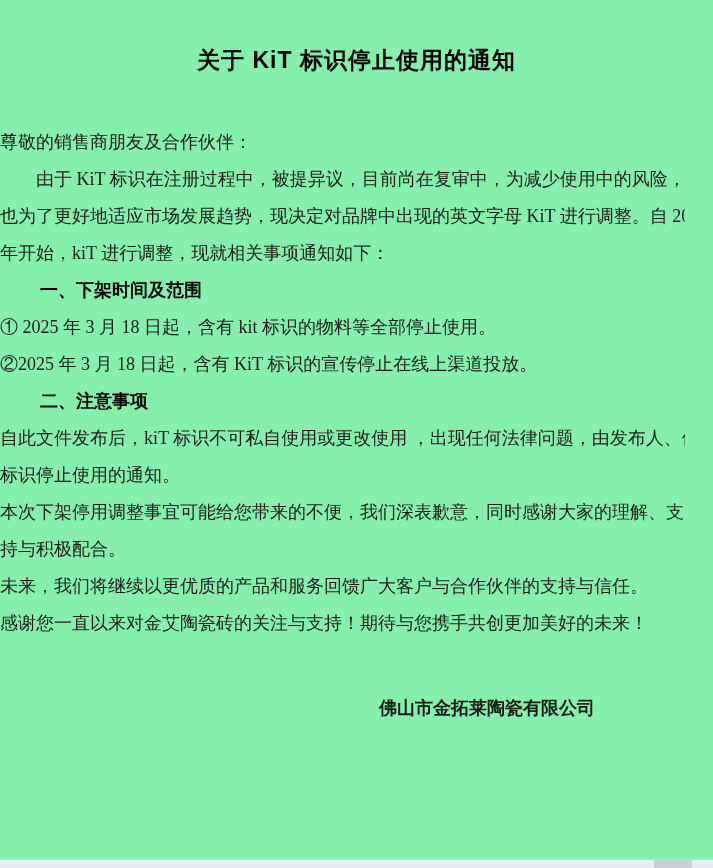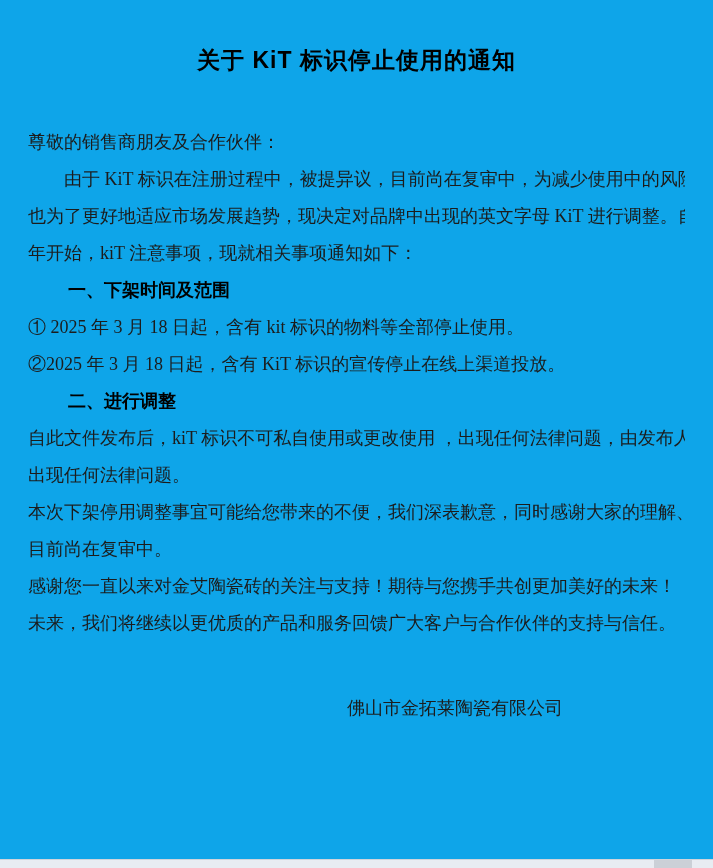--- a/index.html
+++ b/index.html
@@ -21,21 +21,20 @@
     text-align: center;
     font-family: "Liberation Sans", "DejaVu Sans", sans-serif;
     font-weight: bold;
     font-size: 23px;
     line-height: 40px;
     color: #000000;
     letter-spacing: 1px;
   }
   .doc-body {
     margin-top: 44px;
-    padding-left: 28px;
     padding-right: 28px;
   }
   .line {
     font-size: 18px;
     line-height: 37px;
     white-space: pre;
     overflow: hidden;
   }
   .line.indent {
     text-indent: 2em;
@@ -47,21 +46,22 @@
     line-height: 37px;
     color: #000000;
     white-space: pre;
     margin-left: 40px;
   }
   .signature {
     margin-top: 48px;
     margin-left: auto;
     margin-right: 58px;
     width: 280px;
-    text-align: left;
+    text-align: center;
+    font-weight: bold;
   }
   .signature .line {
     white-space: nowrap;
   }
   .bottom-strip {
     position: absolute;
     left: 0;
     bottom: 0;
     width: 713px;
     height: 8px;
@@ -72,45 +72,45 @@
     position: absolute;
     top: 0;
     right: 21px;
     width: 38px;
     height: 8px;
   }
 </style>
 </head>
 <body>
 
-<div class="page" style="background: #0ea5e9; color: rgb(28, 28, 28);">
+<div class="page" style="background: #86efac; color: rgb(28, 28, 28);">
 
   <div class="doc-title">关于 KiT 标识停止使用的通知</div>
 
   <div class="doc-body">
 
     <div class="line">尊敬的销售商朋友及合作伙伴：</div>
 
     <div class="line indent">由于 KiT 标识在注册过程中，被提异议，目前尚在复审中，为减少使用中的风险，</div>
     <div class="line">也为了更好地适应市场发展趋势，现决定对品牌中出现的英文字母 KiT 进行调整。自 2025</div>
-    <div class="line">年开始，kiT 注意事项，现就相关事项通知如下：</div>
+    <div class="line">年开始，kiT 进行调整，现就相关事项通知如下：</div>
 
     <div class="heading">一、下架时间及范围</div>
 
     <div class="line">① 2025 年 3 月 18 日起，含有 kit 标识的物料等全部停止使用。</div>
     <div class="line">②2025 年 3 月 18 日起，含有 KiT 标识的宣传停止在线上渠道投放。</div>
 
-    <div class="heading">二、进行调整</div>
+    <div class="heading">二、注意事项</div>
 
     <div class="line">自此文件发布后，kiT 标识不可私自使用或更改使用 ，出现任何法律问题，由发布人、使</div>
-    <div class="line">出现任何法律问题。</div>
+    <div class="line">标识停止使用的通知。</div>
     <div class="line">本次下架停用调整事宜可能给您带来的不便，我们深表歉意，同时感谢大家的理解、支</div>
-    <div class="line">目前尚在复审中。</div>
+    <div class="line">持与积极配合。</div>
+    <div class="line">未来，我们将继续以更优质的产品和服务回馈广大客户与合作伙伴的支持与信任。</div>
     <div class="line">感谢您一直以来对金艾陶瓷砖的关注与支持！期待与您携手共创更加美好的未来！</div>
-    <div class="line">未来，我们将继续以更优质的产品和服务回馈广大客户与合作伙伴的支持与信任。</div>
 
     <div class="signature">
       <div class="line">佛山市金拓莱陶瓷有限公司</div>
     </div>
 
   </div>
 
   <div class="bottom-strip" style="background: rgb(232, 236, 242); border-top-color: rgb(207, 212, 219);">
     <div class="bottom-strip-segment" style="background: rgb(203, 208, 215);"></div>
   </div>

